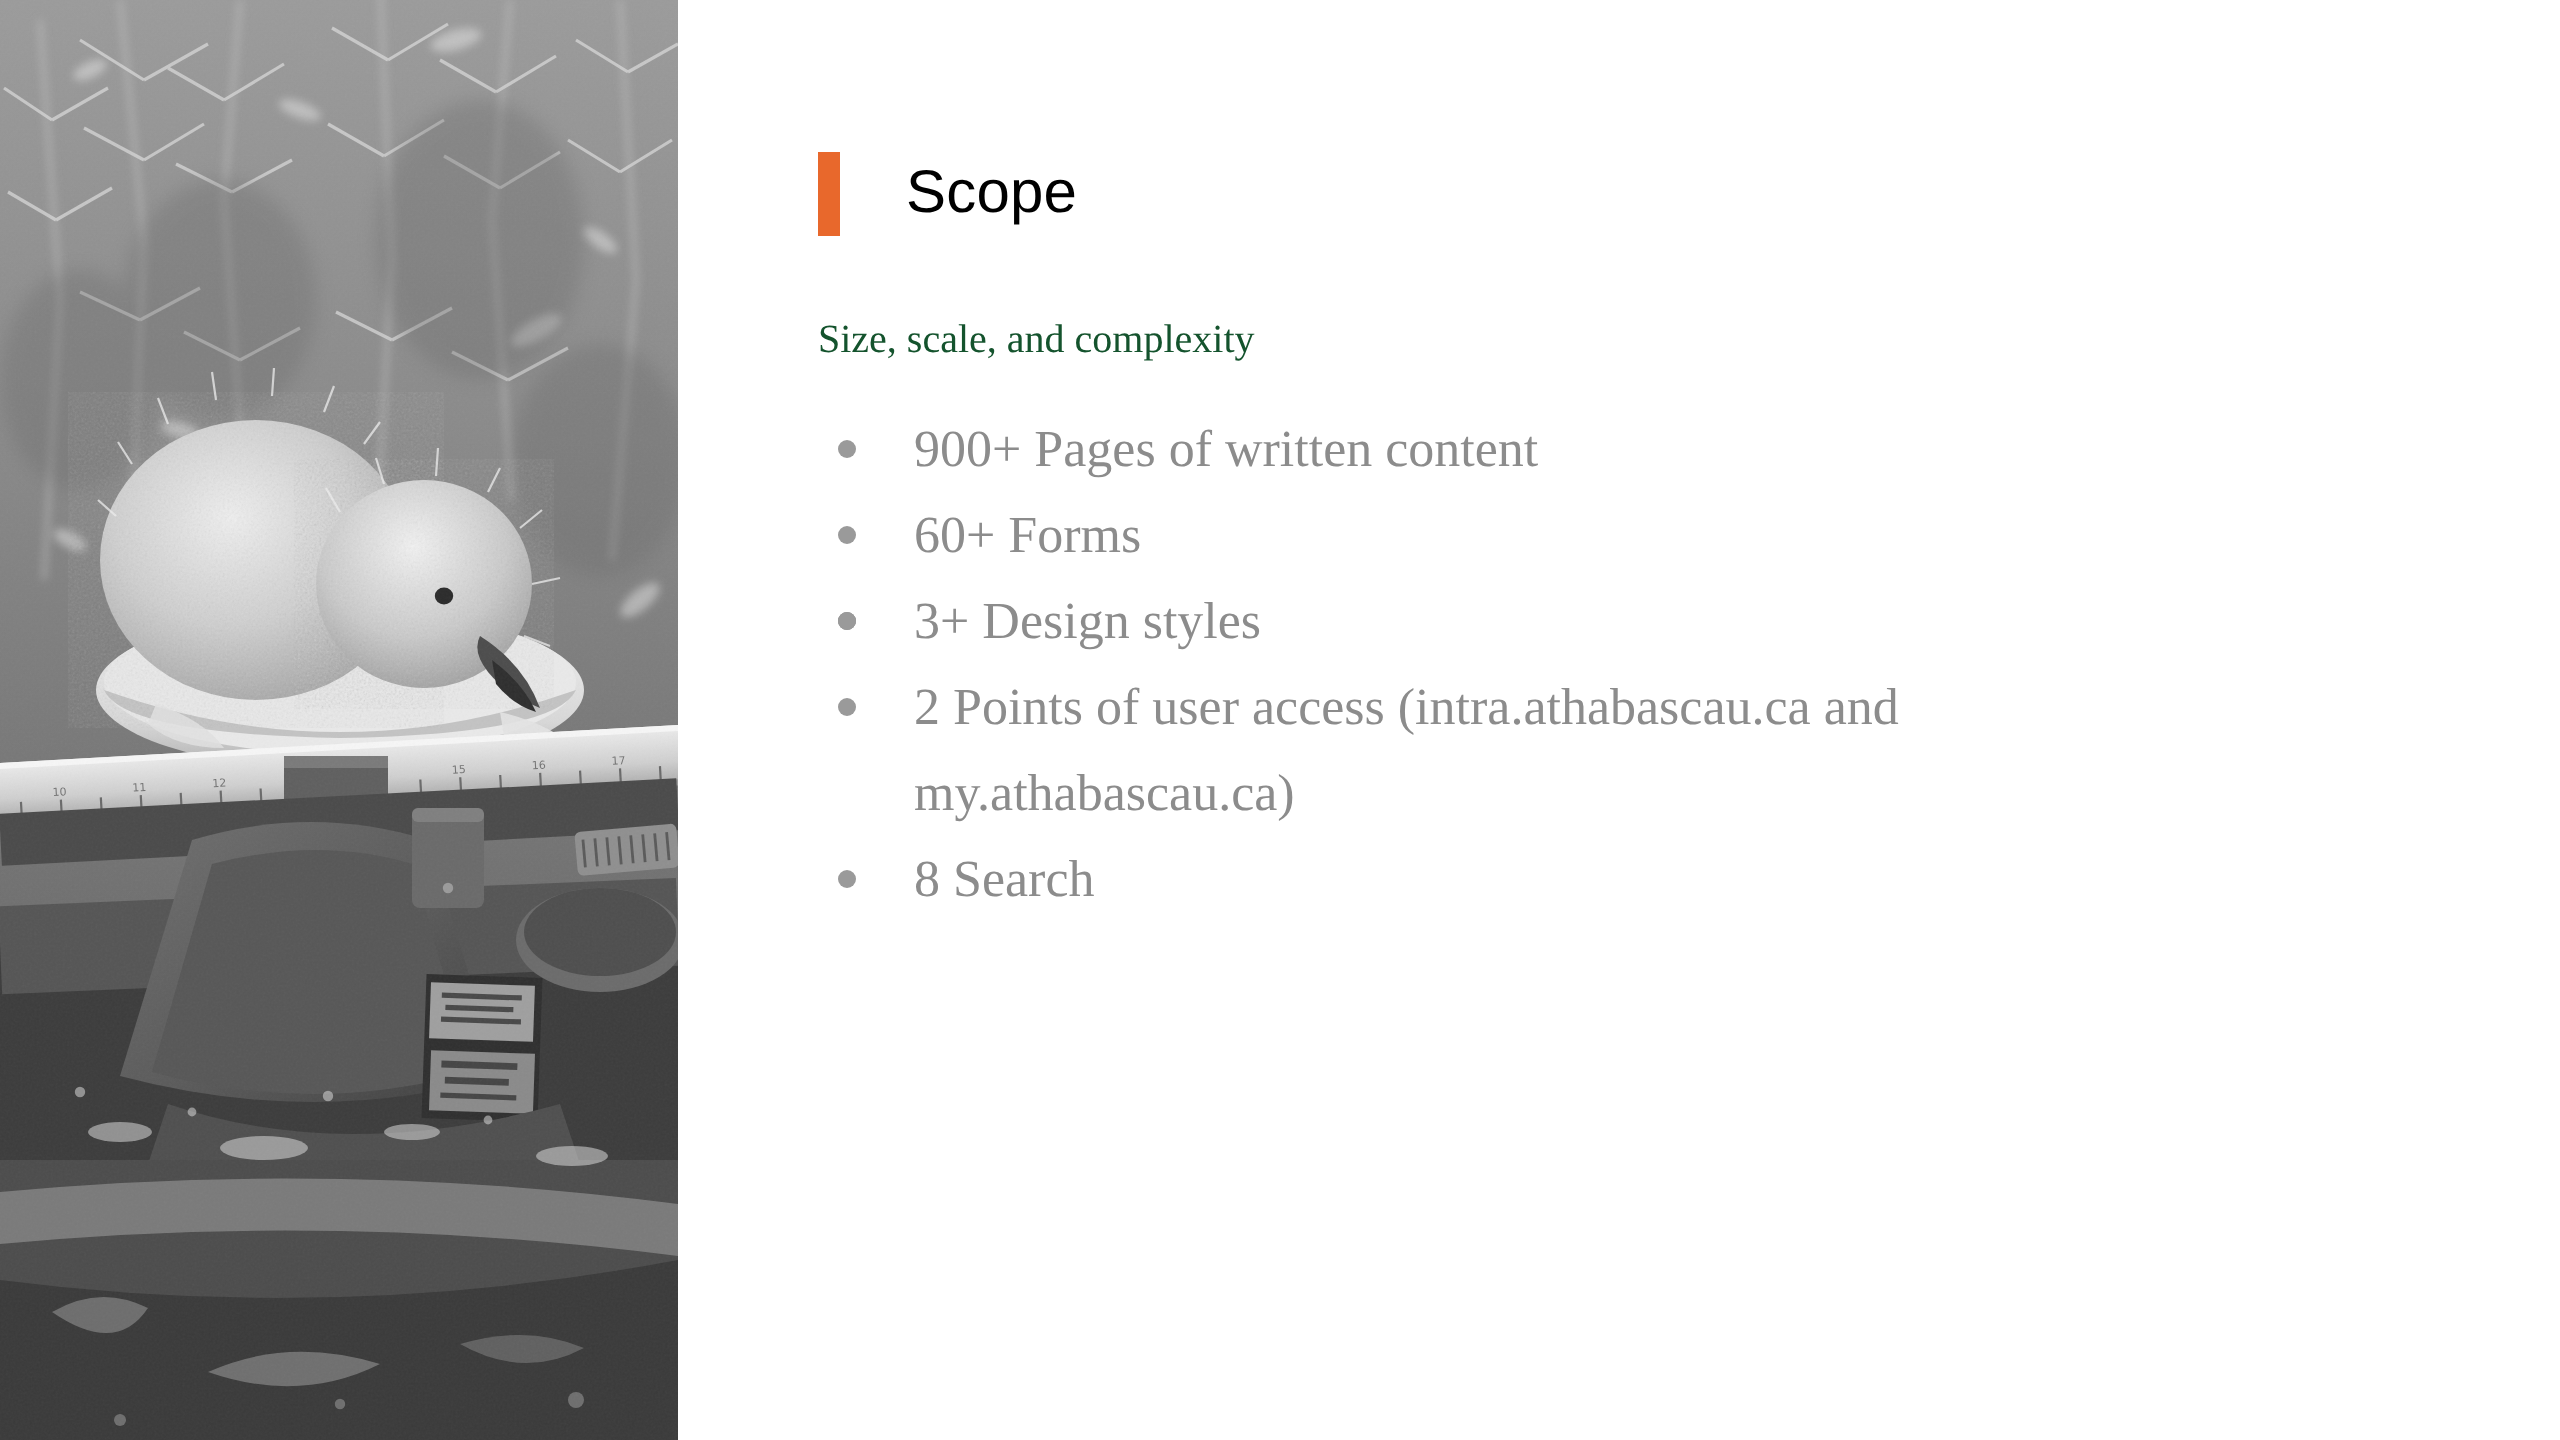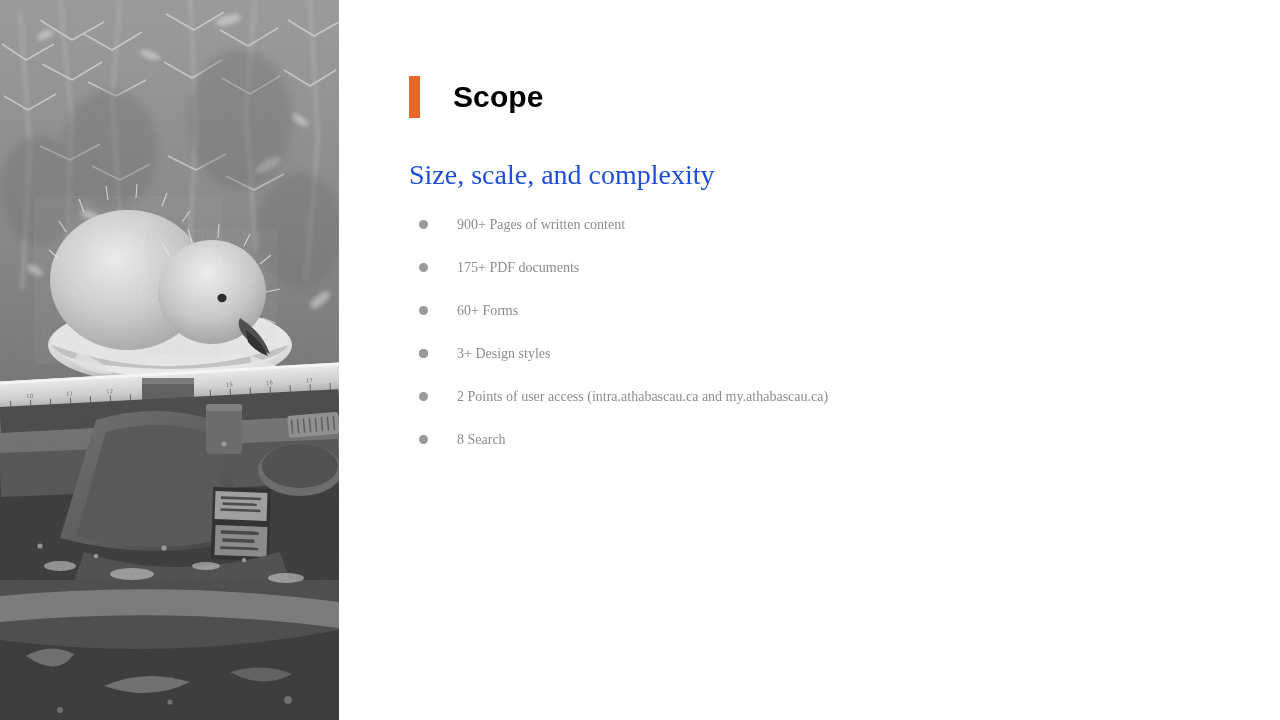--- a/index.html
+++ b/index.html
@@ -57,53 +57,53 @@
   .accent-bar {
     width: 11px;
     height: 42px;
     background: #e8682c;
     flex: 0 0 auto;
   }
   .title-text {
     margin-left: 33px;
     font-family: "Liberation Sans", sans-serif;
     font-size: 30px;
-    font-weight: bold;
+    font-weight: normal;
     color: #000000;
     line-height: 1;
     letter-spacing: 0.1px;
     white-space: nowrap;
   }
 
   .subtitle {
     position: absolute;
     left: 70px;
     top: 158px;
     font-family: "Liberation Serif", serif;
-    font-size: 28px;
+    font-size: 20px;
     font-weight: normal;
-    color: #1d4ed8;
+    color: #14532d;
     line-height: 1.2;
     white-space: nowrap;
   }
 
   .bullet-list {
     position: absolute;
     left: 70px;
     top: 203px;
     width: 620px;
     margin: 0;
     padding: 0;
     list-style: none;
   }
   .bullet-item {
     position: relative;
     padding-left: 48px;
     font-family: "Liberation Serif", serif;
-    font-size: 14px;
+    font-size: 26px;
     color: #8c8c8c;
     line-height: 43px;
     margin: 0;
   }
   .bullet-item .dot {
     position: absolute;
     left: 10px;
     top: 17px;
     width: 9px;
     height: 9px;
@@ -313,24 +313,20 @@
 
     <div class="subtitle">Size, scale, and complexity</div>
 
     <ul class="bullet-list">
       <li class="bullet-item">
         <span class="dot"></span>
         <span>900+ Pages of written content</span>
       </li>
       <li class="bullet-item">
         <span class="dot"></span>
-        <span>175+ PDF documents</span>
-      </li>
-      <li class="bullet-item">
-        <span class="dot"></span>
         <span>60+ Forms</span>
       </li>
       <li class="bullet-item">
         <span class="dot"></span>
       </li>
       <li class="bullet-item">
         <span class="dot"></span>
       </li>
       <li class="bullet-item">
         <span class="dot"></span>

